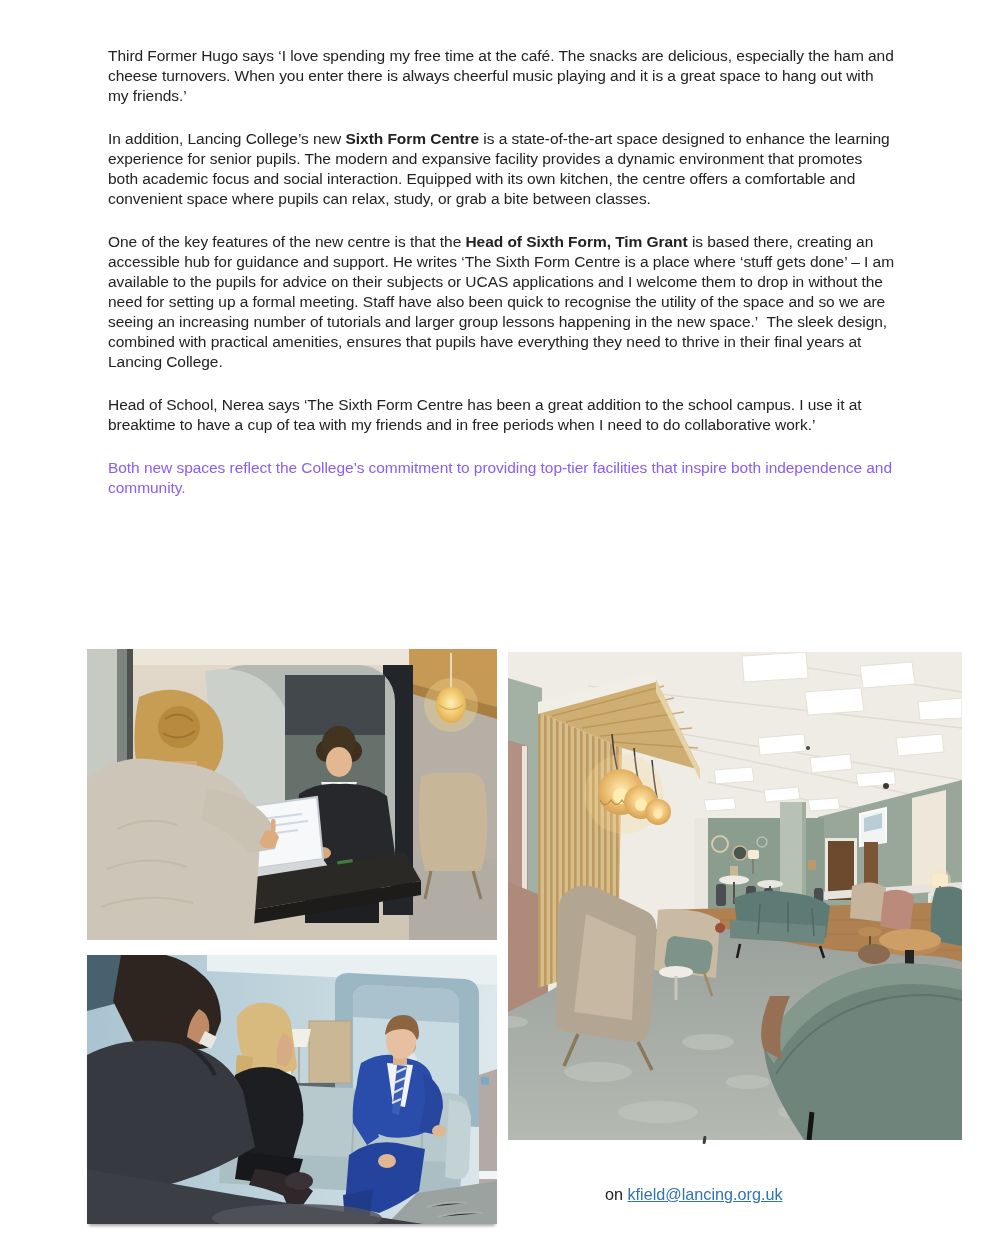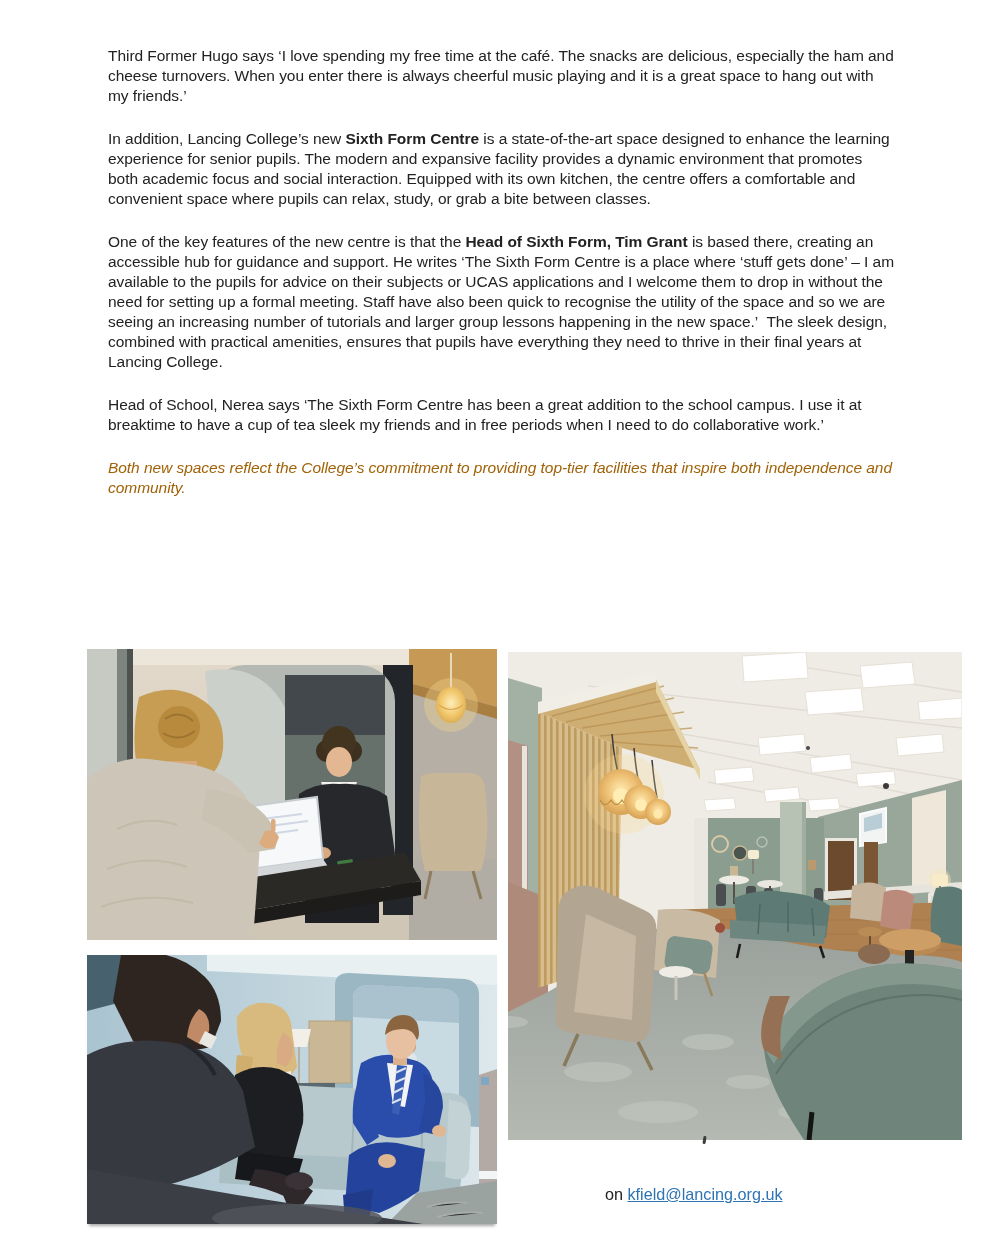--- a/index.html
+++ b/index.html
@@ -31,22 +31,22 @@
     border-radius:1.5px;transform:rotate(9deg);
   }
 </style>
 </head>
 <body style="background: rgb(255, 255, 255);">
 
 <div class="article">
     <p style="color: rgb(34, 34, 34);"><span>Third Former Hugo says ‘I love spending my free time at the café. The snacks are delicious, especially the ham and cheese turnovers. When you enter there is always cheerful music playing and it is a great space to hang out with my friends.’</span></p>
     <p style="color: rgb(34, 34, 34);"><span>In addition, Lancing College’s new </span><b>Sixth Form Centre</b><span> is a state-of-the-art space designed to enhance the learning experience for senior pupils. The modern and expansive facility provides a dynamic environment that promotes both academic focus and social interaction. Equipped with its own kitchen, the centre offers a comfortable and convenient space where pupils can relax, study, or grab a bite between classes.</span></p>
     <p style="color: rgb(34, 34, 34);"><span>One of the key features of the new centre is that the </span><b>Head of Sixth Form, Tim Grant</b><span> is based there, creating an accessible hub for guidance and support. He writes ‘The Sixth Form Centre is a place where ‘stuff gets done’ – I am available to the pupils for advice on their subjects or UCAS applications and I welcome them to drop in without the need for setting up a formal meeting. Staff have also been quick to recognise the utility of the space and so we are seeing an increasing number of tutorials and larger group lessons happening in the new space.’&nbsp; The sleek design, combined with practical amenities, ensures that pupils have everything they need to thrive in their final years at Lancing College.</span></p>
-    <p style="color: rgb(34, 34, 34);"><span>Head of School, Nerea says ‘The Sixth Form Centre has been a great addition to the school campus. I use it at breaktime to have a cup of tea sleek my friends and in free periods when I need to do collaborative work.’</span></p>
-    <p style="color: #a16207; font-style: italic;"><span>Both new spaces reflect the College’s commitment to providing top-tier facilities that inspire both independence and community.</span></p>
+    <p style="color: rgb(34, 34, 34);"><span>Head of School, Nerea says ‘The Sixth Form Centre has been a great addition to the school campus. I use it at breaktime to have a cup of tea with my friends and in free periods when I need to do collaborative work.’</span></p>
+    <p style="color: #8b5cf6;"><span>Both new spaces reflect the College’s commitment to providing top-tier facilities that inspire both independence and community.</span></p>
   </div>
 
 <div class="photo" id="photoA" aria-label="Two pupils talking over a laptop in a grey acoustic meeting booth">
   <svg viewBox="0 0 410 291" preserveAspectRatio="none">
     <defs>
       <radialGradient id="lampA" cx="50%" cy="45%" r="60%">
         <stop offset="0%" stop-color="#fdeebc"></stop>
           <stop offset="55%" stop-color="#f2c96f"></stop>
           <stop offset="100%" stop-color="#d9a84e"></stop>
       </radialGradient>

